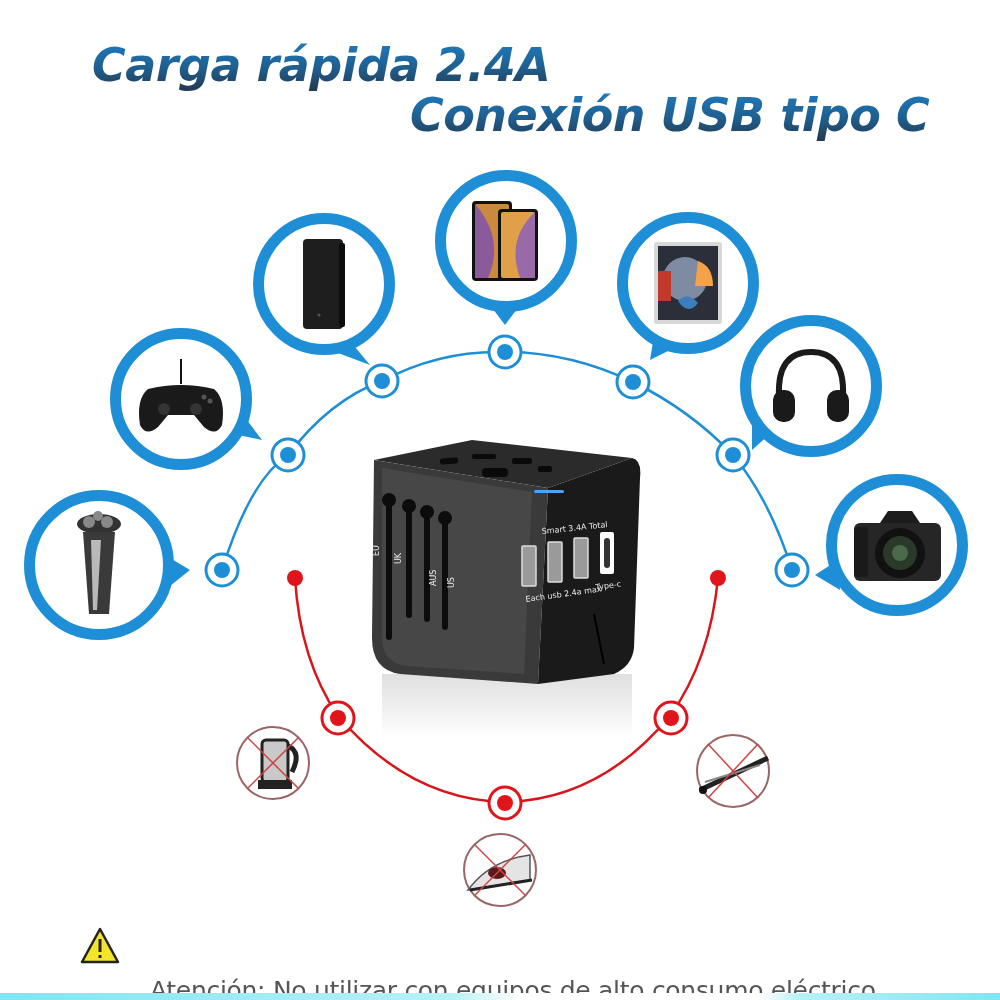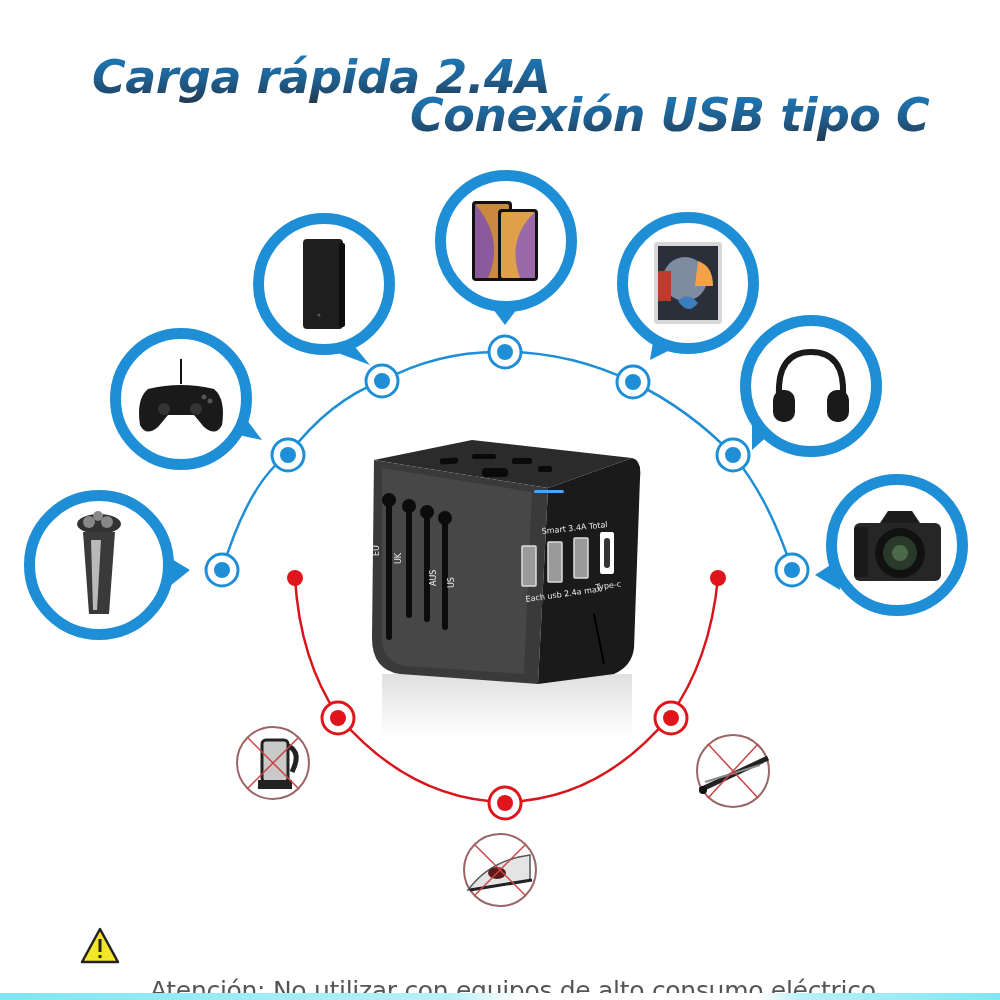--- a/index.html
+++ b/index.html
@@ -3,21 +3,21 @@
   <meta charset="utf-8">
   <style>
     html, body { margin: 0; padding: 0; }
     body { width: 1000px; height: 1000px; background: #ffffff; position: relative; overflow: hidden; font-family: "DejaVu Sans", sans-serif; }
     .title {
       position: absolute; font-family: "DejaVu Sans", sans-serif; font-weight: bold; font-style: italic;
       font-size: 46px; letter-spacing: -0.5px; white-space: nowrap;
       background: linear-gradient(180deg, #1d7fc4 0%, #1f5f8f 55%, #23374d 100%);
       -webkit-background-clip: text; background-clip: text; color: transparent;
     }
-    .title-1 { left: 92px; top: 38px; margin-top: 12px; }
+    .title-1 { left: 92px; top: 38px; }
     .title-2 { left: 410px; top: 88px; text-align: center; }
 
     svg.diagram { position: absolute; left: 0; top: 0; width: 1000px; height: 1000px; }
 
     .bubble {
       position: absolute; border-radius: 50%; background: #fff;
       box-sizing: border-box; border: 11px solid #1e8fd6;
       display: flex; align-items: center; justify-content: center;
     }
     .warn-text {

